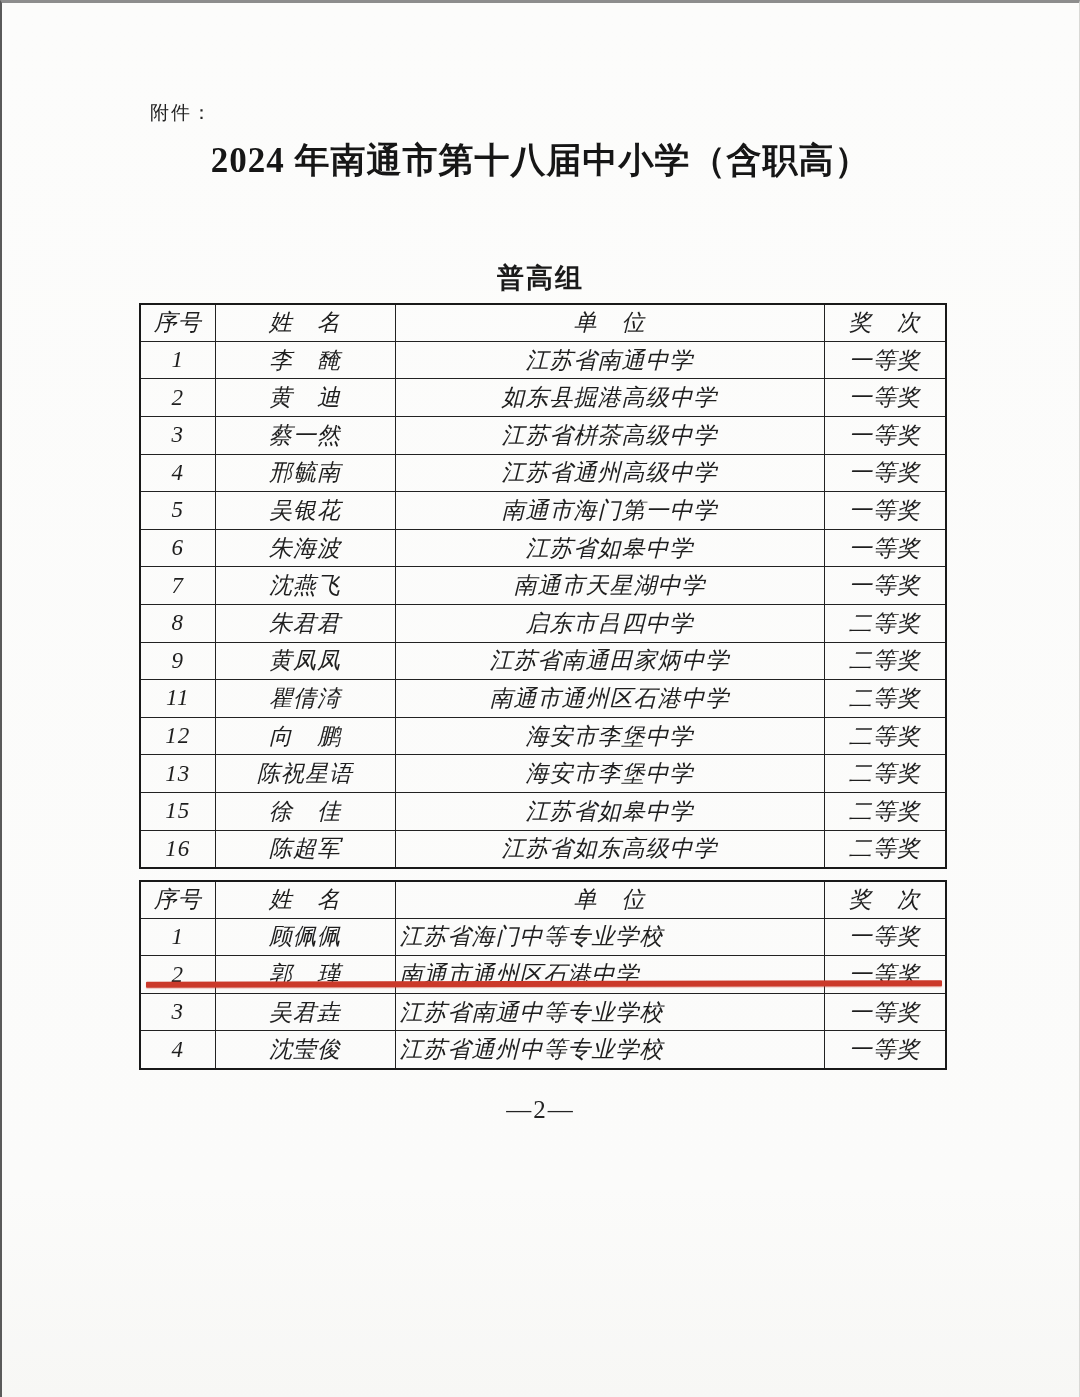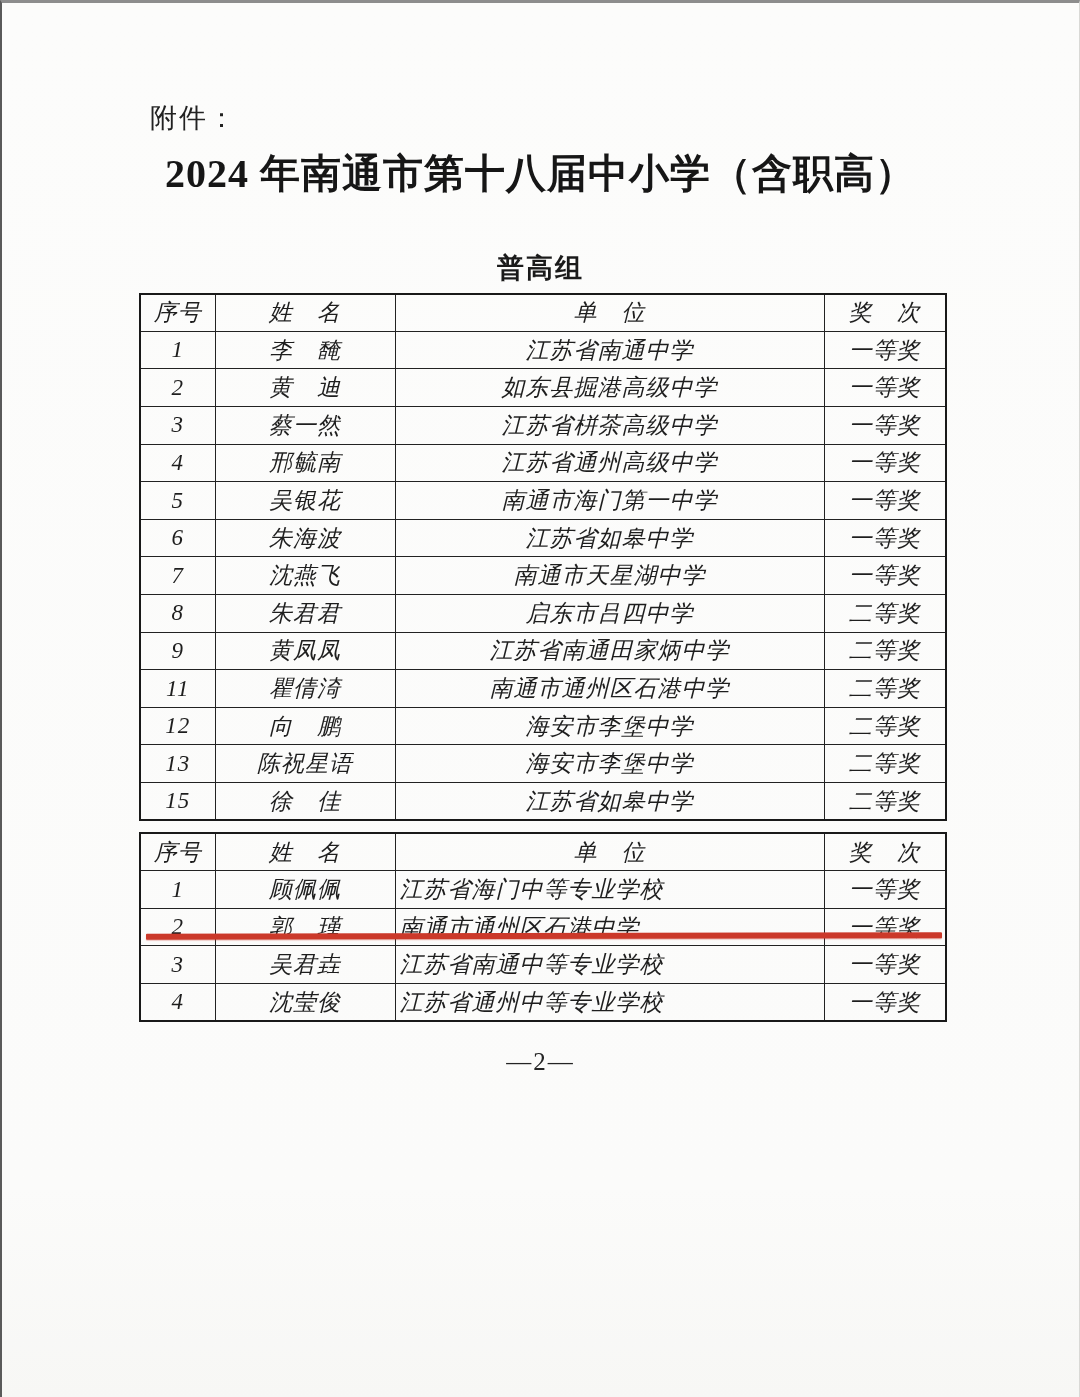--- a/index.html
+++ b/index.html
@@ -17,42 +17,42 @@
     box-sizing: border-box;
     background: linear-gradient(180deg, #fcfcfb 0%, #fbfbfa 85%, #f7f7f5 100%);
     border-top: 3px solid #8d8d8d;
     border-left: 2px solid #5a5a5a;
     border-right: 1px solid #d9d9d6;
     font-family: "Liberation Serif", "DejaVu Serif", serif;
     color: #1f1f1f;
   }
   .attachment {
     margin: 97px 0 0 148px;
-    font-size: 27px;
+    font-size: 19px;
     letter-spacing: 2px;
     color: #222;
   }
   .doc-title {
     margin: 10px 0 0 0;
     text-align: center;
-    font-size: 40px;
+    font-size: 35px;
     font-weight: bold;
     line-height: 1.42;
     letter-spacing: 1px;
     color: #161616;
   }
   .group-heading {
     text-align: center;
     font-size: 27px;
     font-weight: bold;
     line-height: 1;
     color: #1a1a1a;
     letter-spacing: 2px;
   }
-  .heading-regular { margin-top: 52px; }
+  .heading-regular { margin-top: 79px; }
   .heading-vocational { margin-top: 66px; }
   table.award-table {
     border-collapse: collapse;
     table-layout: fixed;
     margin: 11px auto 0 137px;
     width: 806px;
     border: 2.5px solid #191919;
   }
   table.award-table th,
   table.award-table td {
@@ -198,20 +198,26 @@
             <td>陈祝星语</td>
             <td>海安市李堡中学</td>
             <td>二等奖</td>
           </tr>
           <tr>
             <td>15</td>
             <td>徐　佳</td>
             <td>江苏省如皋中学</td>
             <td>二等奖</td>
           </tr>
+          <tr>
+            <td>16</td>
+            <td>陈超军</td>
+            <td>江苏省如东高级中学</td>
+            <td>二等奖</td>
+          </tr>
         </tbody>
     </table>
   </div>
 
 
   <div class="table-wrap">
     <table class="award-table table-vocational">
       <colgroup>
         <col class="c-no">
           <col class="c-name">

